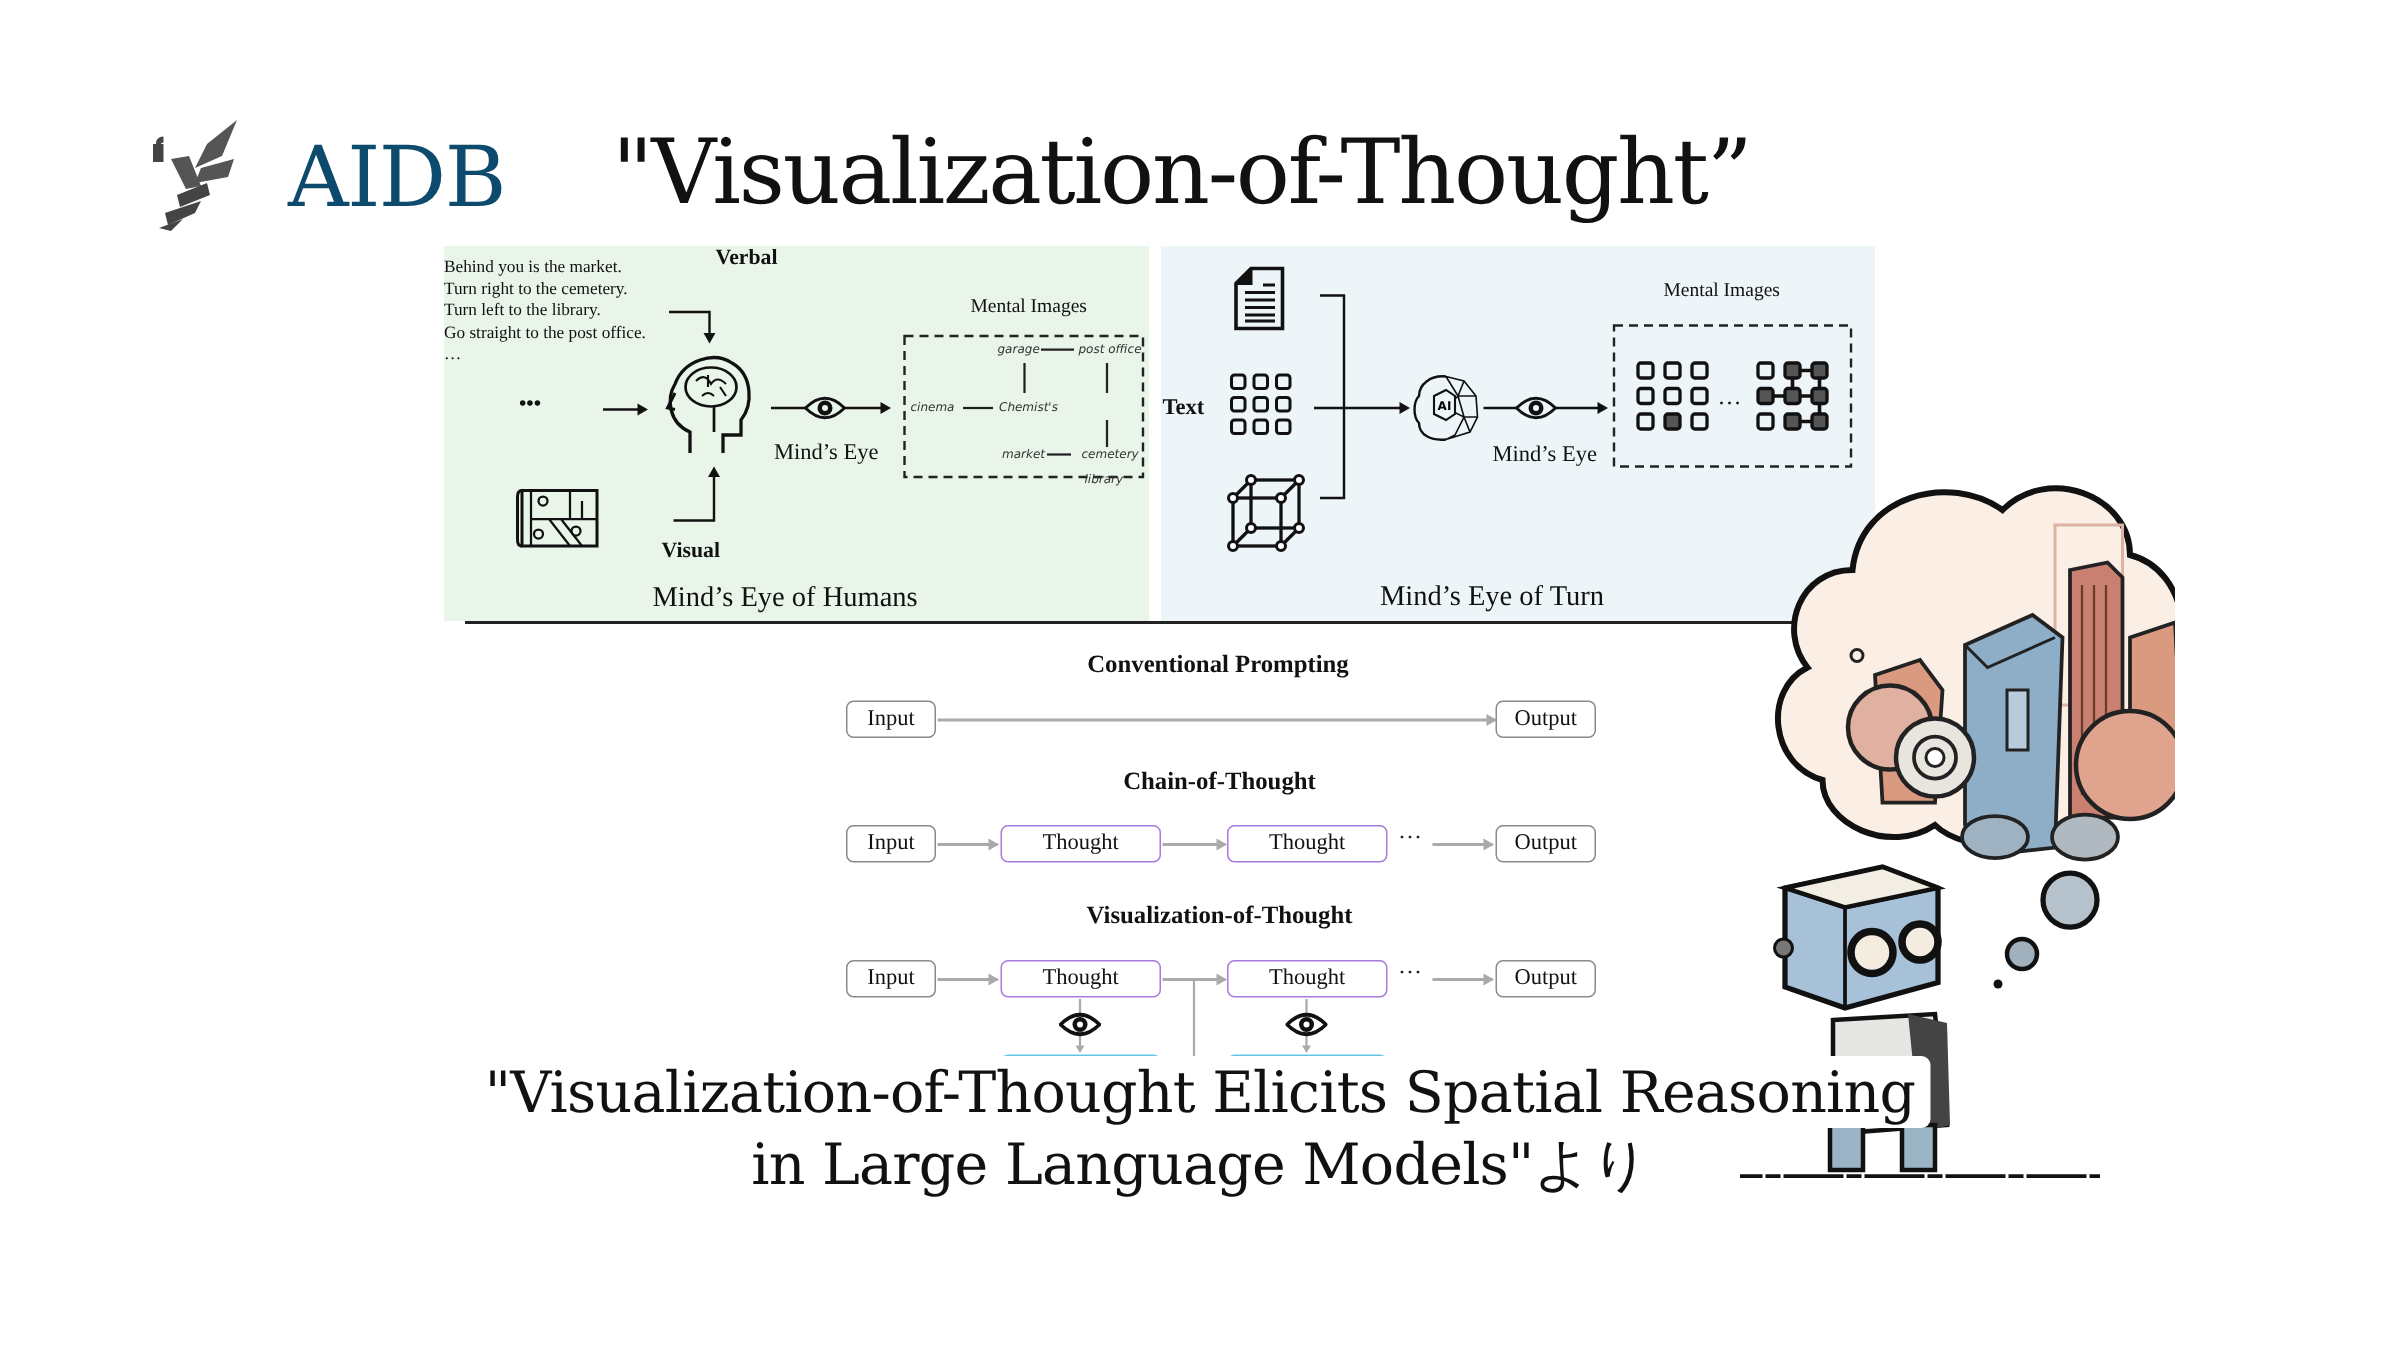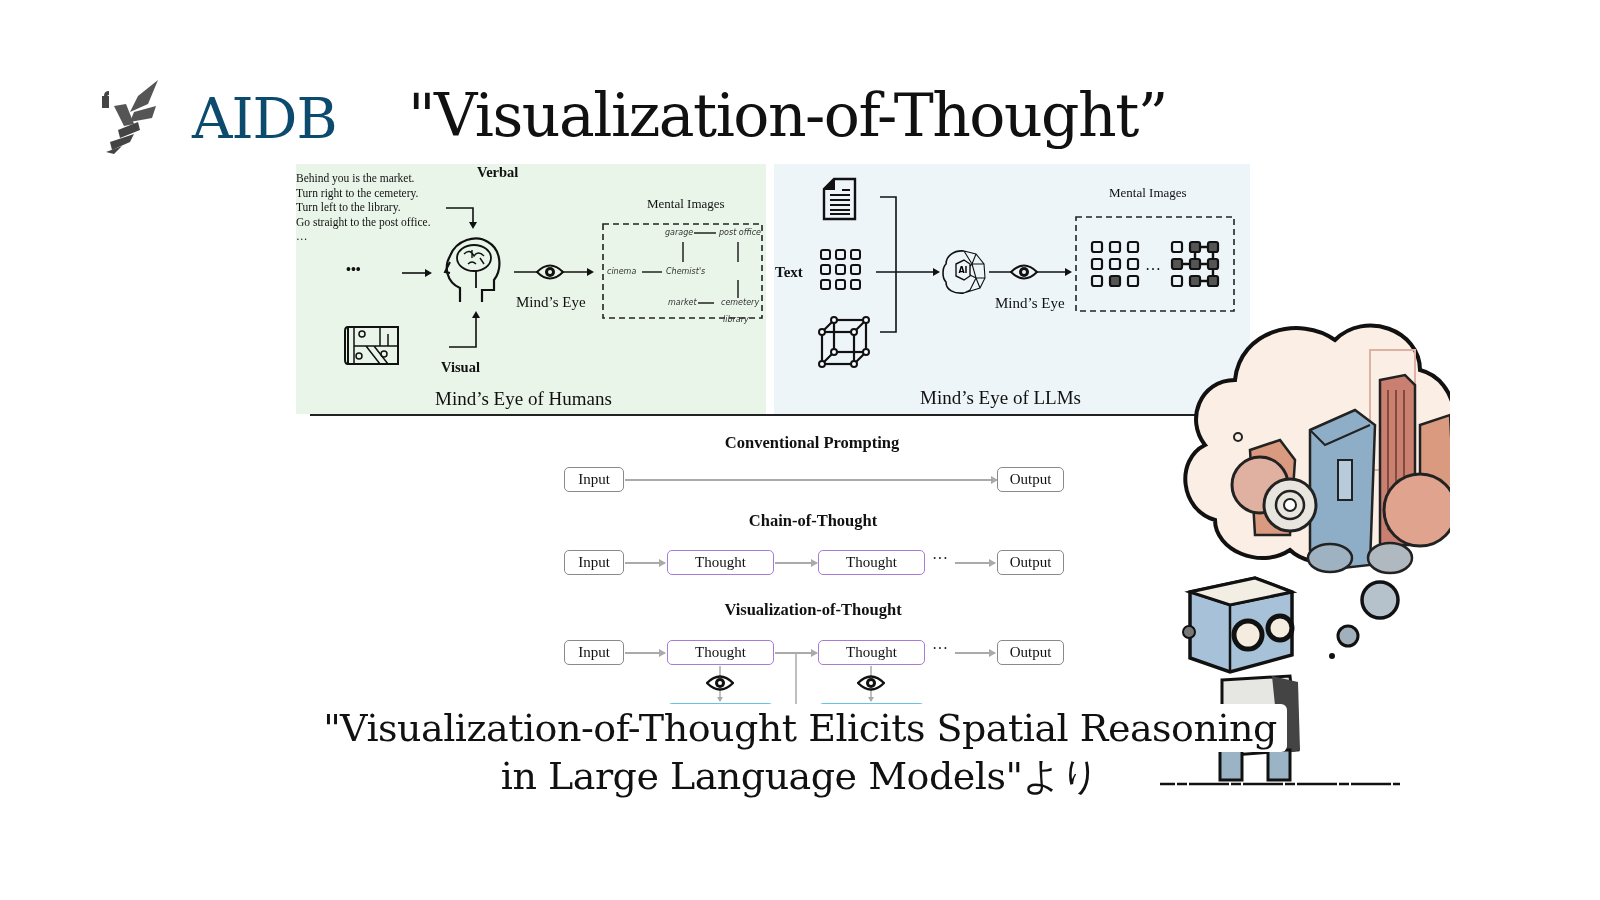--- a/index.html
+++ b/index.html
@@ -117,21 +117,21 @@
     <div class="lbl hand" style="left:370px;top:103px;">Chemist's</div>
     <div class="lbl hand" style="left:427px;top:103px;margin-top:48px;">library</div>
     <div class="lbl hand" style="left:372px;top:134px;">market</div>
     <div class="lbl hand" style="left:425px;top:134px;">cemetery</div>
   </div>
 
   <div id="panel-llms" class="panel">
     <div class="lbl ser bold" style="left:1px;top:100px;font-size:15px;">Text</div>
     <div class="lbl ser" style="left:221px;top:131px;font-size:15px;">Mind’s Eye</div>
     <div class="lbl ser" style="left:335px;top:21px;font-size:13px;">Mental Images</div>
-    <div class="lbl ser" style="left:146px;top:223px;font-size:19px;">Mind’s Eye of LLMs</div>
+    <div class="lbl ser" style="left:146px;top:223px;font-size:19px;">Mind’s Eye of Turn</div>
 
     <svg class="abs" style="left:0;top:0;" width="476" height="250">
       <path d="M106 33 H122 V168 H106" fill="none" stroke="#111" stroke-width="1.6"></path>
       <path d="M102 108 H160" stroke="#111" stroke-width="1.6"></path>
       <path d="M159 104 L166 108 L159 112 Z" fill="#111"></path>
       <path d="M215 108 H292" stroke="#111" stroke-width="1.6"></path>
       <path d="M291 104 L298 108 L291 112 Z" fill="#111"></path>
       <rect x="302" y="53" width="158" height="94" fill="none" stroke="#222" stroke-width="1.6" stroke-dasharray="6 4"></rect>
     </svg>
 

